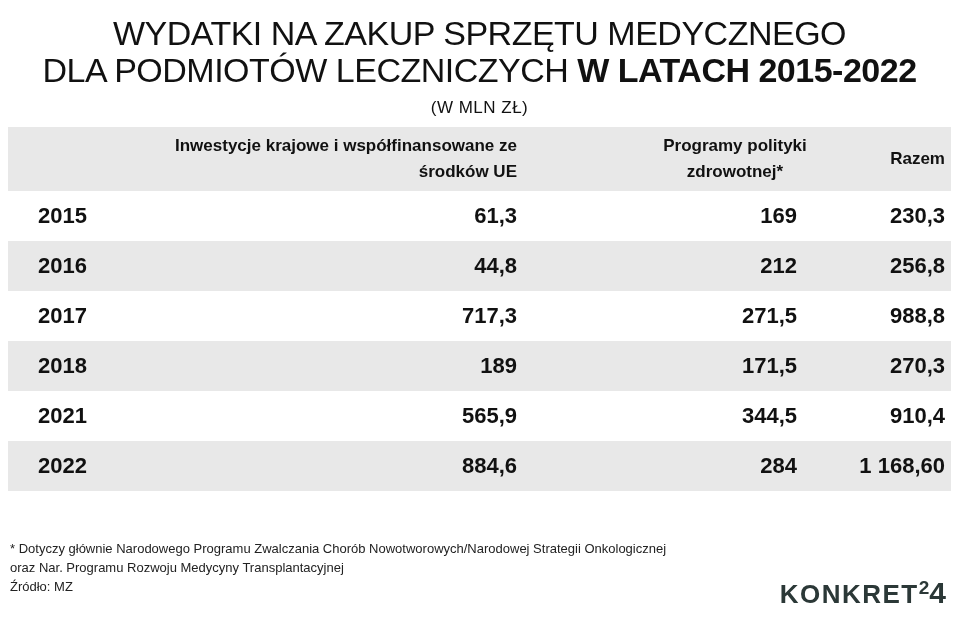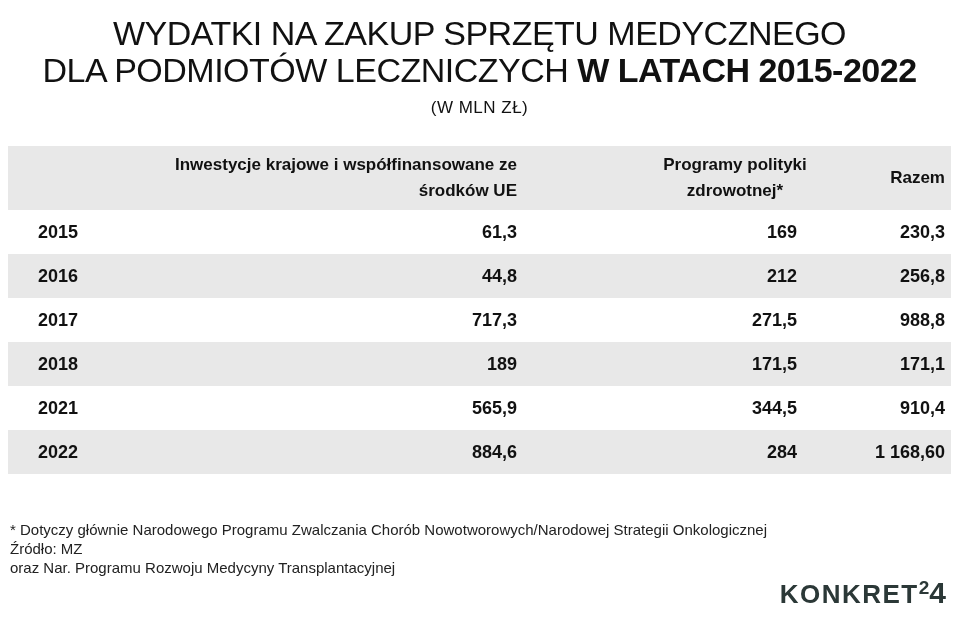--- a/index.html
+++ b/index.html
@@ -12,33 +12,33 @@
   body{font-family:"Liberation Sans",sans-serif;color:var(--text);}
   .page{position:relative;width:959px;height:638px;background:#fff;overflow:hidden;}
 
   
   .title-wrap{padding-top:15px;text-align:center;}
   .title-line{font-size:34px;line-height:37px;font-weight:400;letter-spacing:-0.5px;white-space:nowrap;}
   .title-line .bold{font-weight:700;}
   .subtitle{margin-top:9px;font-size:17px;line-height:20px;font-weight:400;letter-spacing:0.5px;}
 
   
-  table.data{width:943px;margin:28px auto 0 auto;border-collapse:collapse;table-layout:fixed;}
+  table.data{width:943px;margin:9px auto 0 auto;border-collapse:collapse;table-layout:fixed;}
   col.c1{width:100px;} col.c2{width:415px;} col.c3{width:280px;} col.c4{width:148px;}
   thead th{background:var(--row-alt);height:64px;vertical-align:middle;font-size:17px;line-height:26px;font-weight:700;padding:0;}
   th.h2{text-align:right;padding-right:6px;}
   th.h3{text-align:left;}
   th.h3 .hdr-block{width:240px;margin-left:92px;text-align:center;white-space:nowrap;}
   th.h4{text-align:right;padding-right:6px;}
-  tbody td{height:44px;font-size:18px;font-weight:700;text-align:right;padding:0 6px 0 0;vertical-align:middle;white-space:nowrap;}
+  tbody td{height:50px;font-size:22px;font-weight:700;text-align:right;padding:0 6px 0 0;vertical-align:middle;white-space:nowrap;}
   tbody td.c1{text-align:left;padding-left:30px;}
   tbody tr.alt td{background:var(--row-alt);}
 
   
-  .footnote{position:absolute;left:10px;top:520px;font-size:15px;line-height:19px;font-weight:400;color:#222;}
+  .footnote{position:absolute;left:10px;top:539px;font-size:13px;line-height:19px;font-weight:400;color:#222;}
   .logo{position:absolute;right:13px;top:576px;color:var(--logo);font-weight:700;letter-spacing:1.5px;white-space:nowrap;}
   .logo .main{font-size:26px;}
   .logo .sup{font-size:19px;position:relative;top:-9px;letter-spacing:0;}
   .logo .last{font-size:30px;letter-spacing:0;}
 </style>
 </head>
 <body>
 
 <div class="page">
 
@@ -92,40 +92,40 @@
         <tr>
       <td class="c1">2017</td>
       <td class="c2">717,3</td>
       <td class="c3">271,5</td>
       <td class="c4">988,8</td>
     </tr>
         <tr class="alt">
       <td class="c1">2018</td>
       <td class="c2">189</td>
       <td class="c3">171,5</td>
-      <td class="c4">171,1</td>
+      <td class="c4">270,3</td>
     </tr>
         <tr>
       <td class="c1">2021</td>
       <td class="c2">565,9</td>
       <td class="c3">344,5</td>
       <td class="c4">910,4</td>
     </tr>
         <tr class="alt">
       <td class="c1">2022</td>
       <td class="c2">884,6</td>
       <td class="c3">284</td>
       <td class="c4">1&nbsp;168,60</td>
     </tr>
       </tbody>
   </table>
 
   <div class="footnote">
     <div>* Dotyczy głównie Narodowego Programu Zwalczania Chorób Nowotworowych/Narodowej Strategii Onkologicznej</div>
+    <div>oraz Nar. Programu Rozwoju Medycyny Transplantacyjnej</div>
     <div>Źródło: MZ</div>
-    <div>oraz Nar. Programu Rozwoju Medycyny Transplantacyjnej</div>
   </div>
 
   <div class="logo">
     <span class="main">KONKRET</span><span class="sup">2</span><span class="last">4</span>
   </div>
 
 </div>
 
 </body></html>

